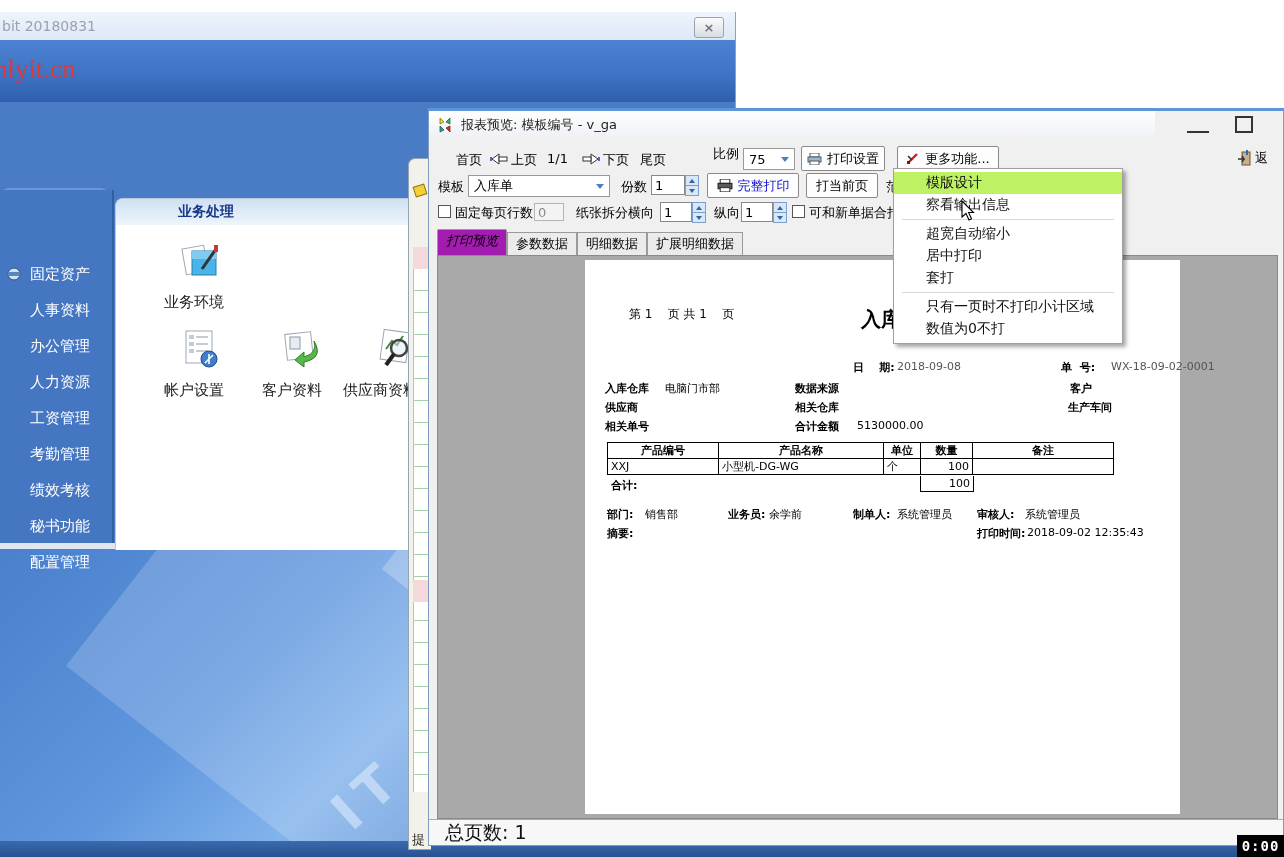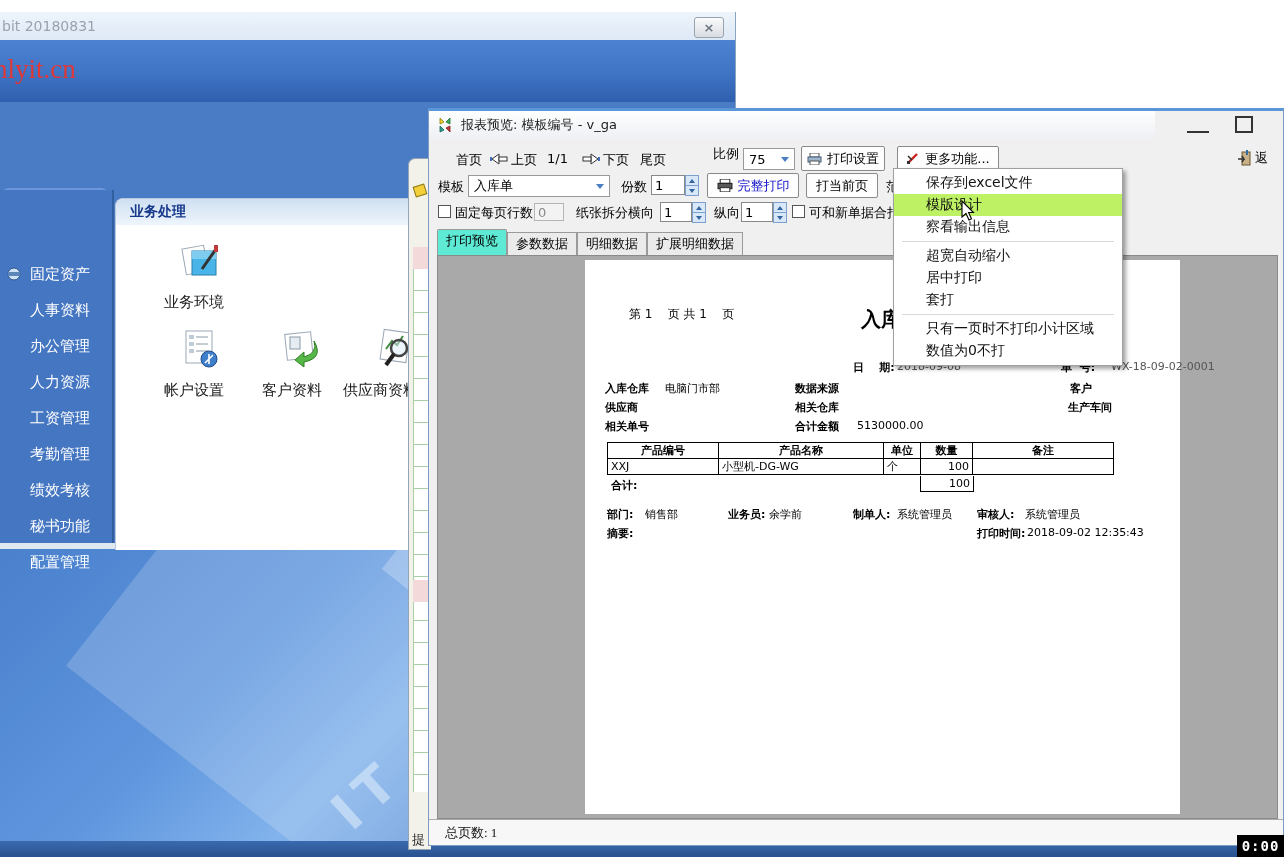--- a/index.html
+++ b/index.html
@@ -22,21 +22,21 @@
   .panel-edge{left:0;top:441px;width:412px;height:6px;background:#dfe7f0;}
 
   
   .sidebar{left:0;top:88px;width:112px;height:353px;background:#4576c2;border-right:2px solid #32609f;}
   .side-tab{left:0;top:86px;width:110px;height:26px;background:linear-gradient(180deg,#6c97dd,#5484cf);border-radius:9px 9px 0 0;}
   .side-item{left:0;width:112px;height:36px;display:flex;align-items:center;padding-left:30px;box-sizing:border-box;color:#ffffff;font-size:15px;white-space:nowrap;}
   .side-ico{left:6px;width:16px;height:16px;}
 
   
   .panel{left:115px;top:96px;width:313px;height:351px;background:#ffffff;border-radius:8px 0 0 0;border-left:1px solid #b9c9dd;border-top:1px solid #b9c9dd;overflow:hidden;}
-  .panel-hd{left:0;top:0;width:373px;height:26px;background:linear-gradient(180deg,#cfe0f2,#eef5fc);display:flex;align-items:center;}
+  .panel-hd{left:0;top:0;width:373px;height:26px;background:linear-gradient(180deg,#cfe0f2,#eef5fc);display:flex;align-items:center;padding-left:48px;}
   .panel-hd-text{margin-left:14px;font-size:14px;font-weight:bold;color:#16388a;}
   .p-item{width:96px;text-align:right;}
   .p-label{font-size:15px;color:#1b1b1b;margin-top:4px;white-space:nowrap;}
 
   
   .bottom-band{left:0;top:841px;width:1284px;height:16px;background:linear-gradient(180deg,#3a6aae,#27528f);}
   .timer{left:1237px;top:835px;width:47px;height:22px;background:#000;color:#fff;font-family:"DejaVu Sans Mono",monospace;font-size:14px;font-weight:bold;display:flex;align-items:center;justify-content:center;letter-spacing:1px;}
 
   
   .sliver{left:408px;top:158px;width:22px;height:690px;background:#f2f1ea;border:1px solid #94a4b4;border-right:none;border-radius:7px 0 0 0;overflow:hidden;}
@@ -61,29 +61,29 @@
   .num-input.dis{background:#f3f3f3;color:#8a8a8a;border-color:#b5b5b5;}
   .spin{width:14px;display:flex;flex-direction:column;border:1px solid #7ba0cc;box-sizing:border-box;background:#dcE9f8;}
   .spin div{flex:1;display:flex;align-items:center;justify-content:center;background:#d9e8f8;}
   .spin div+div{border-top:1px solid #7ba0cc;}
   .tri-up{width:0;height:0;border-left:3px solid transparent;border-right:3px solid transparent;border-bottom:4px solid #33669f;}
   .tri-dn{width:0;height:0;border-left:3px solid transparent;border-right:3px solid transparent;border-top:4px solid #33669f;}
   .cb{width:13px;height:13px;border:1px solid #555;background:#fff;box-sizing:border-box;}
 
   .tabs{left:8px;top:120px;height:24px;display:flex;align-items:flex-end;}
   .tab{border:1px solid #9a9a9a;border-bottom:none;background:#ebebeb;font-size:13px;padding:2px 8px 3px 8px;height:17px;white-space:nowrap;}
-  .tab.active{background:#5eead4;height:20px;border-radius:2px 2px 0 0;position:relative;z-index:2;}
+  .tab.active{background:#a21caf;height:20px;border-radius:2px 2px 0 0;position:relative;z-index:2;font-style:italic;}
   .pv-area{left:8px;top:144px;width:841px;height:564px;background:#a9a9a9;border:1px solid #8a8a8a;box-sizing:border-box;}
   .paper{left:147px;top:4px;width:595px;height:554px;background:#ffffff;}
   .rpt{position:absolute;font-size:11px;color:#000;white-space:pre;}
   .rpt-b{font-weight:bold;}
   .rpt-table{position:absolute;border-collapse:collapse;table-layout:fixed;}
   .rpt-table td,.rpt-table th{border:1px solid #000;font-size:11px;height:15px;padding:0 3px;overflow:hidden;white-space:nowrap;}
   .pv-status{left:0;top:708px;width:854px;height:25px;background:#f7f7f7;border-top:1px solid #aaa;display:flex;align-items:center;}
-  .pv-status-text{margin-left:16px;font-size:13px;color:#111;font-family:Liberation Serif, serif;}
+  .pv-status-text{margin-left:16px;font-size:19px;color:#111;}
 
   
   .ctx-menu{left:893px;top:168px;width:230px;background:#ffffff;border:1px solid #a0a0a0;box-shadow:3px 3px 4px rgba(0,0,0,0.35);padding:3px 0;box-sizing:border-box;}
   .menu-item{height:22px;display:flex;align-items:center;padding-left:32px;font-size:14px;color:#111;white-space:nowrap;}
   .menu-item.hl{background:#bef264;text-align:right;}
   .menu-sep{height:1px;background:#d8d8d8;margin:3px 8px;}
 </style>
 </head>
 <body>
 
@@ -388,21 +388,20 @@
         <div class="rpt" style="left:442px;top:266px">2018-09-02 12:35:43</div>
       </div>
     </div>
 
     <div class="abs pv-status">
       <span class="pv-status-text">总页数: 1</span>
     </div>
   </div>
 
   <div class="abs ctx-menu">
-    <div class="menu-item">保存到excel文件</div>
     <div class="menu-item hl">模版设计</div>
     <div class="menu-item">察看输出信息</div>
     <div class="menu-sep"></div>
     <div class="menu-item">超宽自动缩小</div>
     <div class="menu-item">居中打印</div>
     <div class="menu-item">套打</div>
     <div class="menu-sep"></div>
     <div class="menu-item">只有一页时不打印小计区域</div>
     <div class="menu-item">数值为0不打</div>
   </div>

